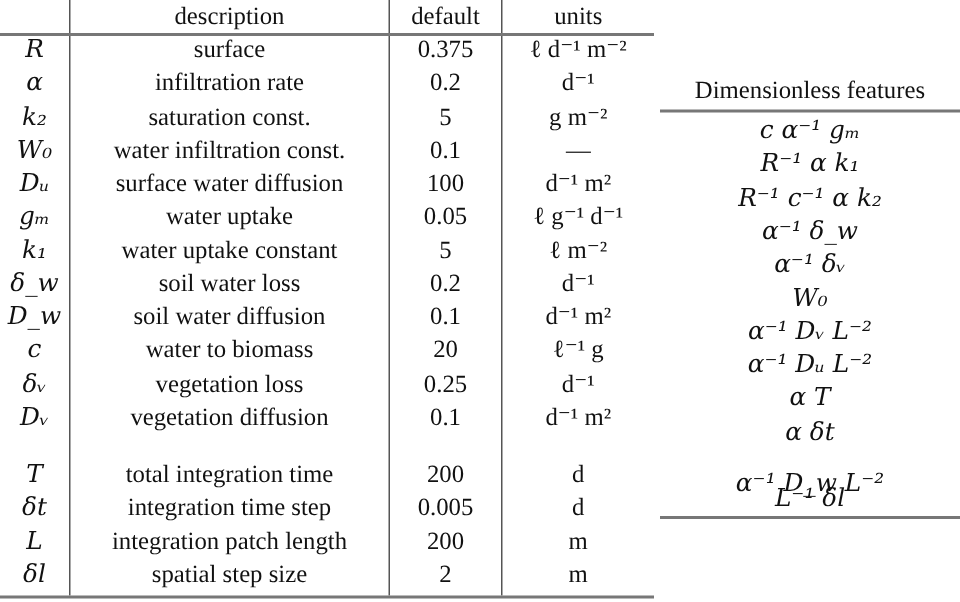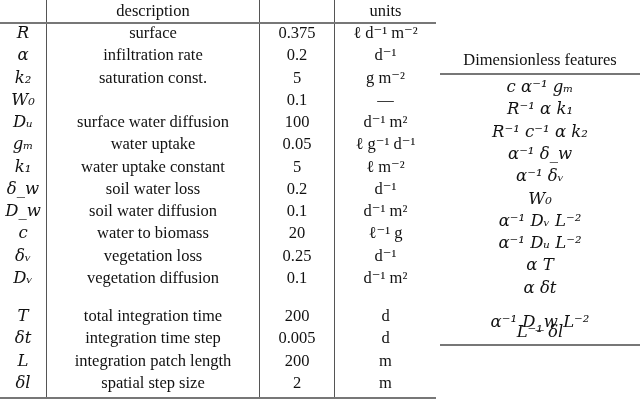--- a/index.html
+++ b/index.html
@@ -24,20 +24,21 @@
 
 <div id="param-table">
   <div class="vline" style="left:46px"></div>
   <div class="vline" style="left:259px"></div>
   <div class="vline" style="left:334px"></div>
   <div class="hline" style="left:0;top:22px;width:436px"></div>
   <div class="hline" style="left:0;top:397px;width:436px"></div>
 
   <div class="row" style="top:0px">
     <div class="cell c-desc serif">description</div>
+    <div class="cell c-def serif">default</div>
     <div class="cell c-unit serif">units</div>
   </div>
 
   <div id="rows">
       <div class="row" style="top: 22px;">
         <div class="cell c-sym">R</div>
         <div class="cell c-desc serif">surface</div>
         <div class="cell c-def serif">0.375</div>
         <div class="cell c-unit serif">ℓ d⁻¹ m⁻²</div>
       </div>
@@ -48,20 +49,21 @@
         <div class="cell c-unit serif">d⁻¹</div>
       </div>
       <div class="row" style="top: 67px;">
         <div class="cell c-sym">k₂</div>
         <div class="cell c-desc serif">saturation const.</div>
         <div class="cell c-def serif">5</div>
         <div class="cell c-unit serif">g m⁻²</div>
       </div>
       <div class="row" style="top: 89px;">
         <div class="cell c-sym">W₀</div>
+        <div class="cell c-desc serif">water infiltration const.</div>
         <div class="cell c-def serif">0.1</div>
         <div class="cell c-unit serif">—</div>
       </div>
       <div class="row" style="top: 111px;">
         <div class="cell c-sym">Dᵤ</div>
         <div class="cell c-desc serif">surface water diffusion</div>
         <div class="cell c-def serif">100</div>
         <div class="cell c-unit serif">d⁻¹ m²</div>
       </div>
       <div class="row" style="top: 133px;">

